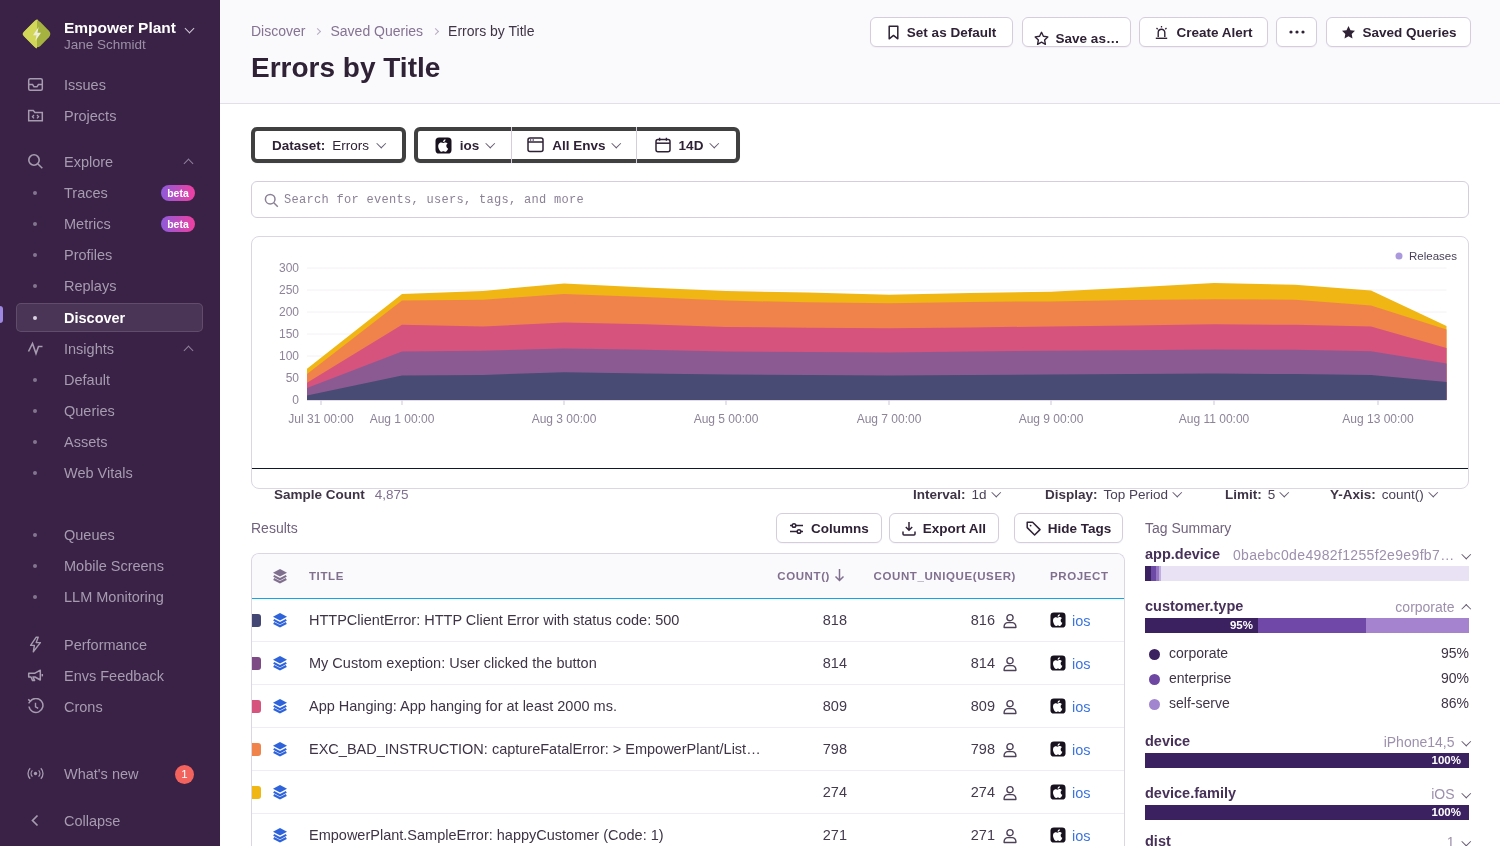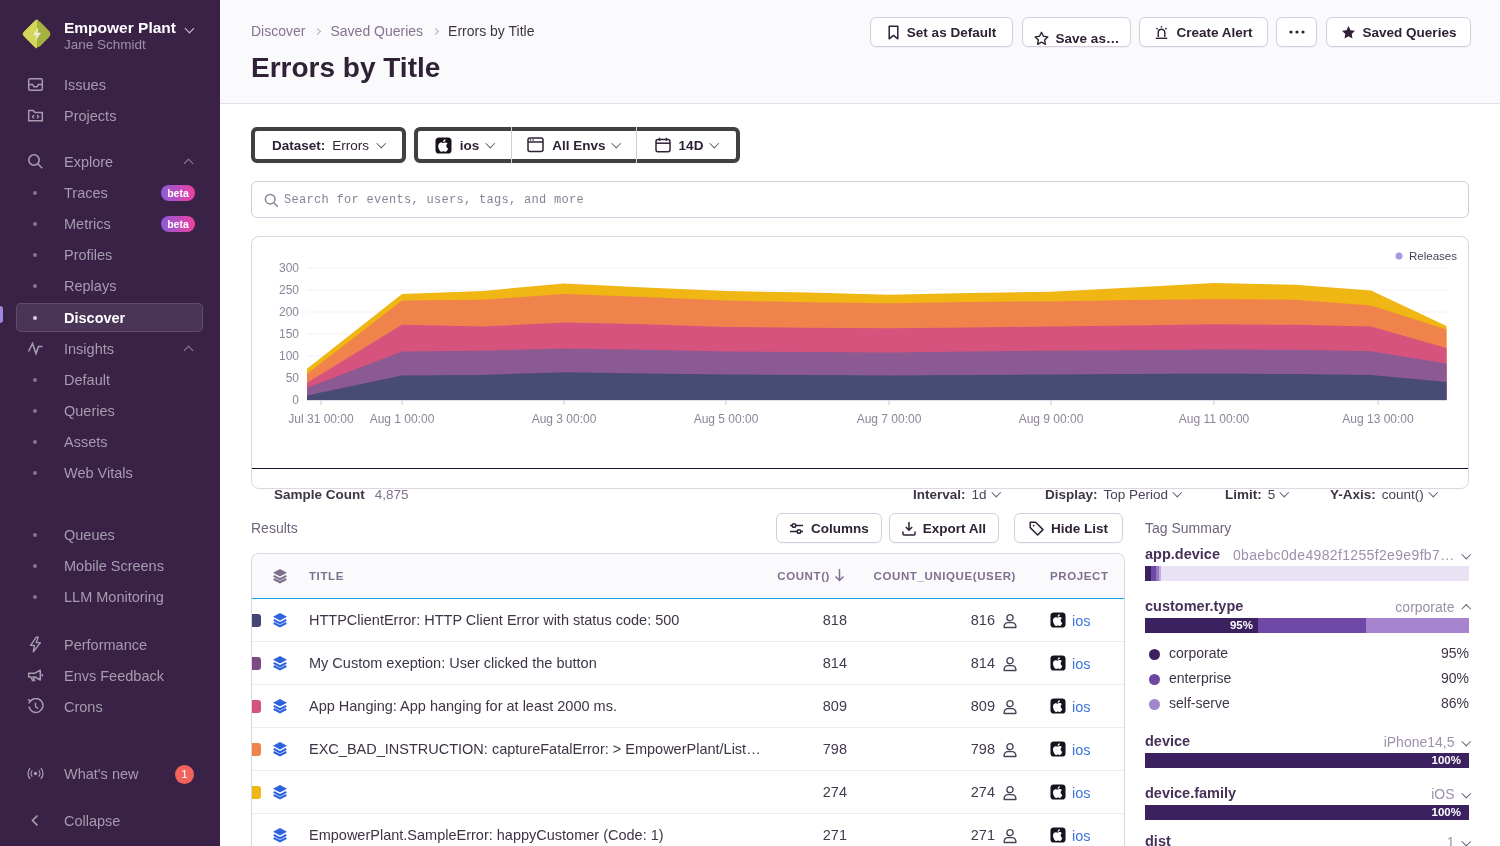--- a/index.html
+++ b/index.html
@@ -385,21 +385,21 @@
           <path d="M7 1 v8 M3.8 6 L7 9.2 L10.2 6"></path>
           <path d="M1 10.5 v2.4 a1 1 0 0 0 1 1 h10 a1 1 0 0 0 1-1 v-2.4"></path>
         </svg>
   <span>Export All</span>
       </div>
 <div class="btn" style="left:794px;top:513px;width:109px;">
   <svg width="15" height="15" viewBox="0 0 15 15" fill="none" stroke="#2f2236" stroke-width="1.5">
           <path d="M1.2 1.2 h5.4 L14 8.6 L8.6 14 L1.2 6.6 Z" stroke-linejoin="round"></path>
           <circle cx="4.6" cy="4.6" r="0.9" fill="#2f2236" stroke="none"></circle>
         </svg>
-  <span>Hide List</span>
+  <span>Hide Tags</span>
       </div>
 
 <div id="tbl">
   <div id="thead">
     <span style="position:absolute;left:20px;top:14px;">
             <svg width="16" height="16" viewBox="0 0 16 16">
               <path d="M8 1 L15 4.7 L8 8.4 L1 4.7 Z" fill="#80708f"></path>
               <path d="M1.7 7.9 L8 11.2 L14.3 7.9" fill="none" stroke="#80708f" stroke-width="2.1"></path>
               <path d="M1.7 11 L8 14.3 L14.3 11" fill="none" stroke="#80708f" stroke-width="2.1"></path>
             </svg>

